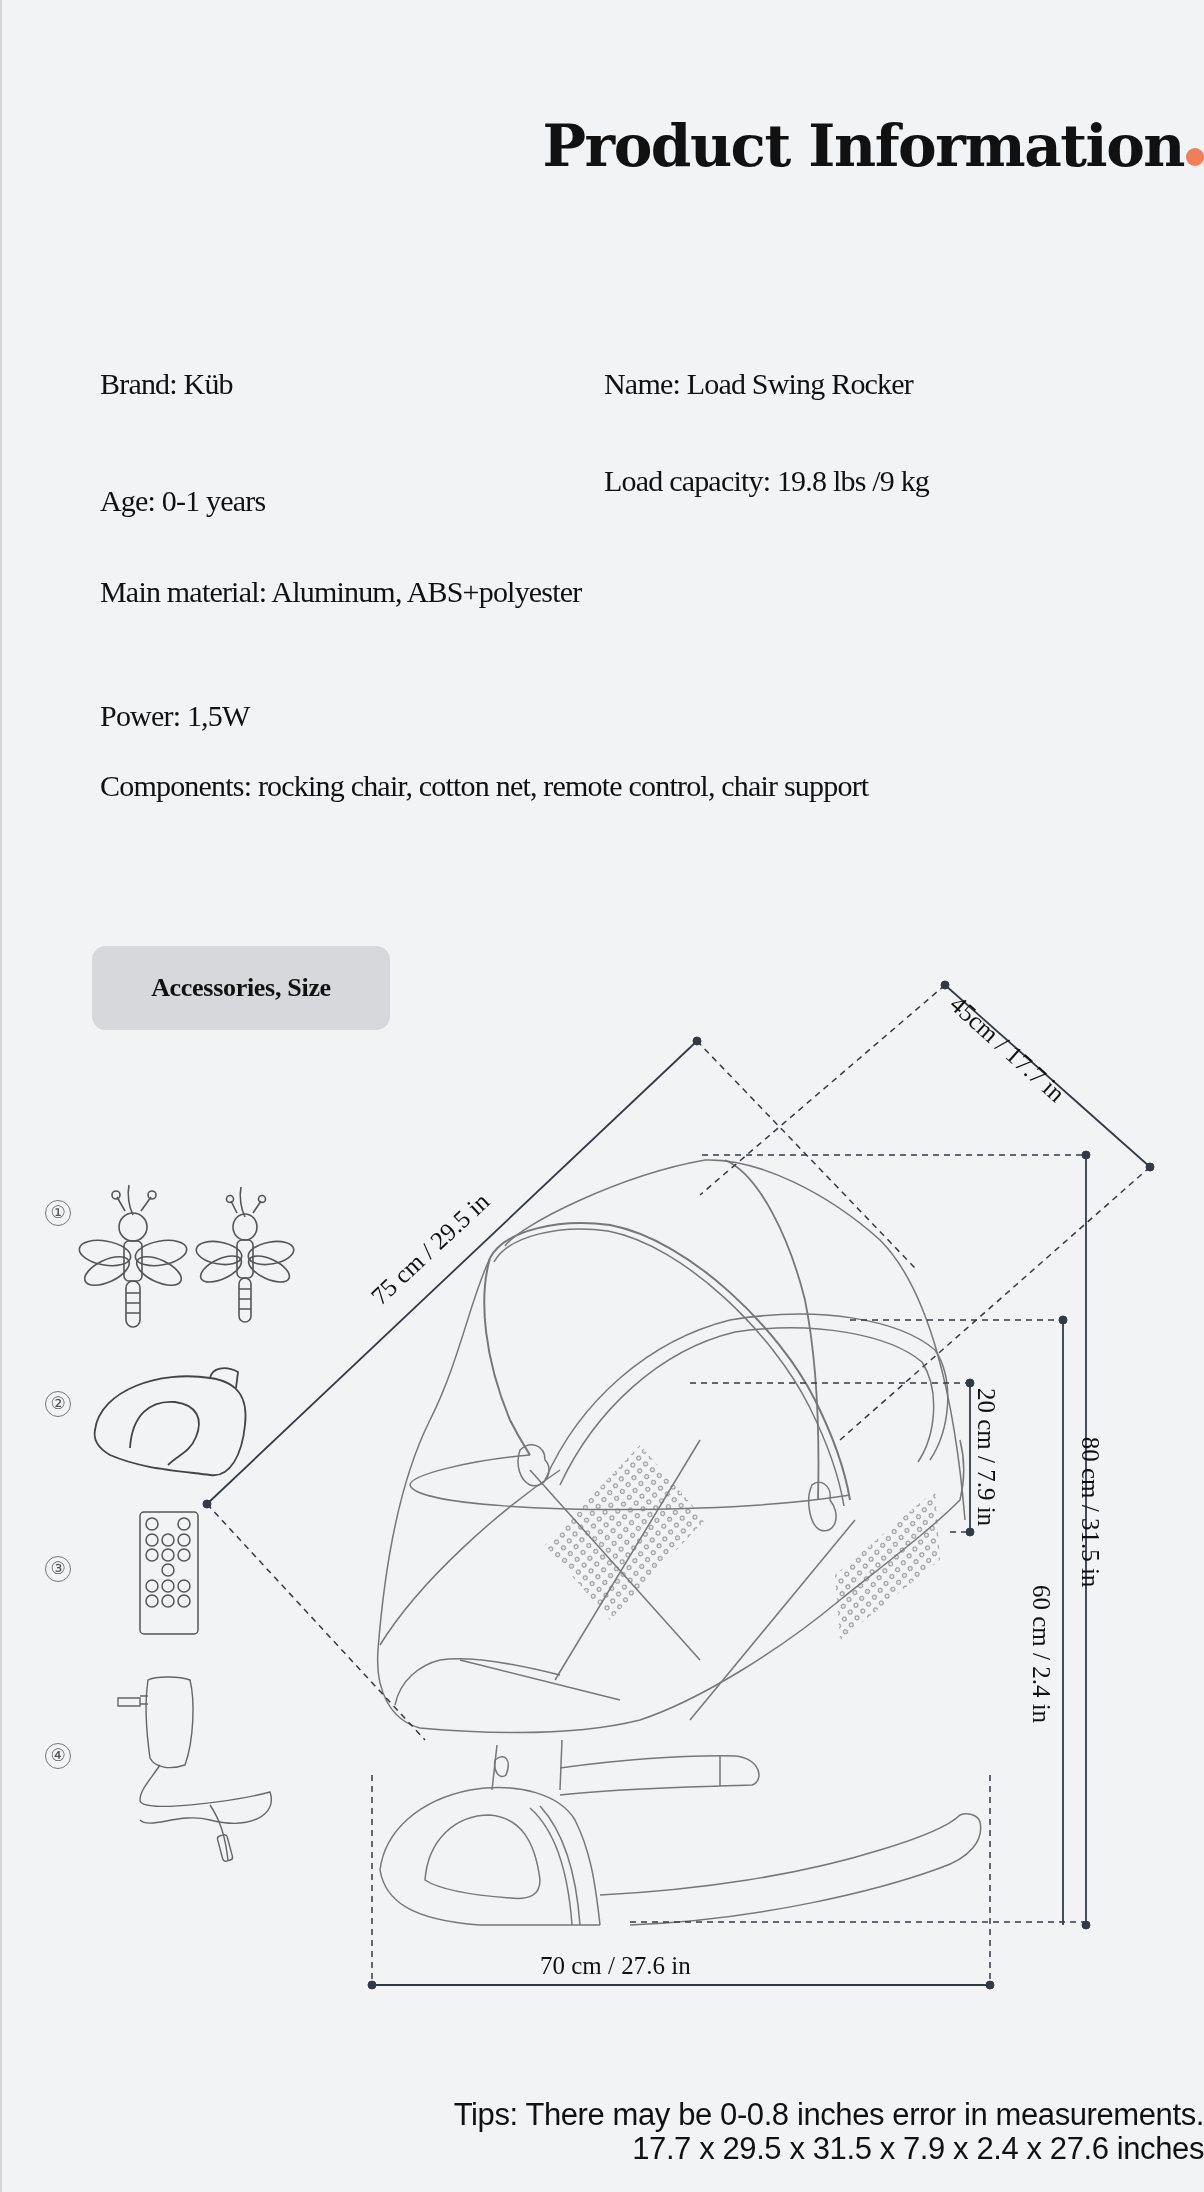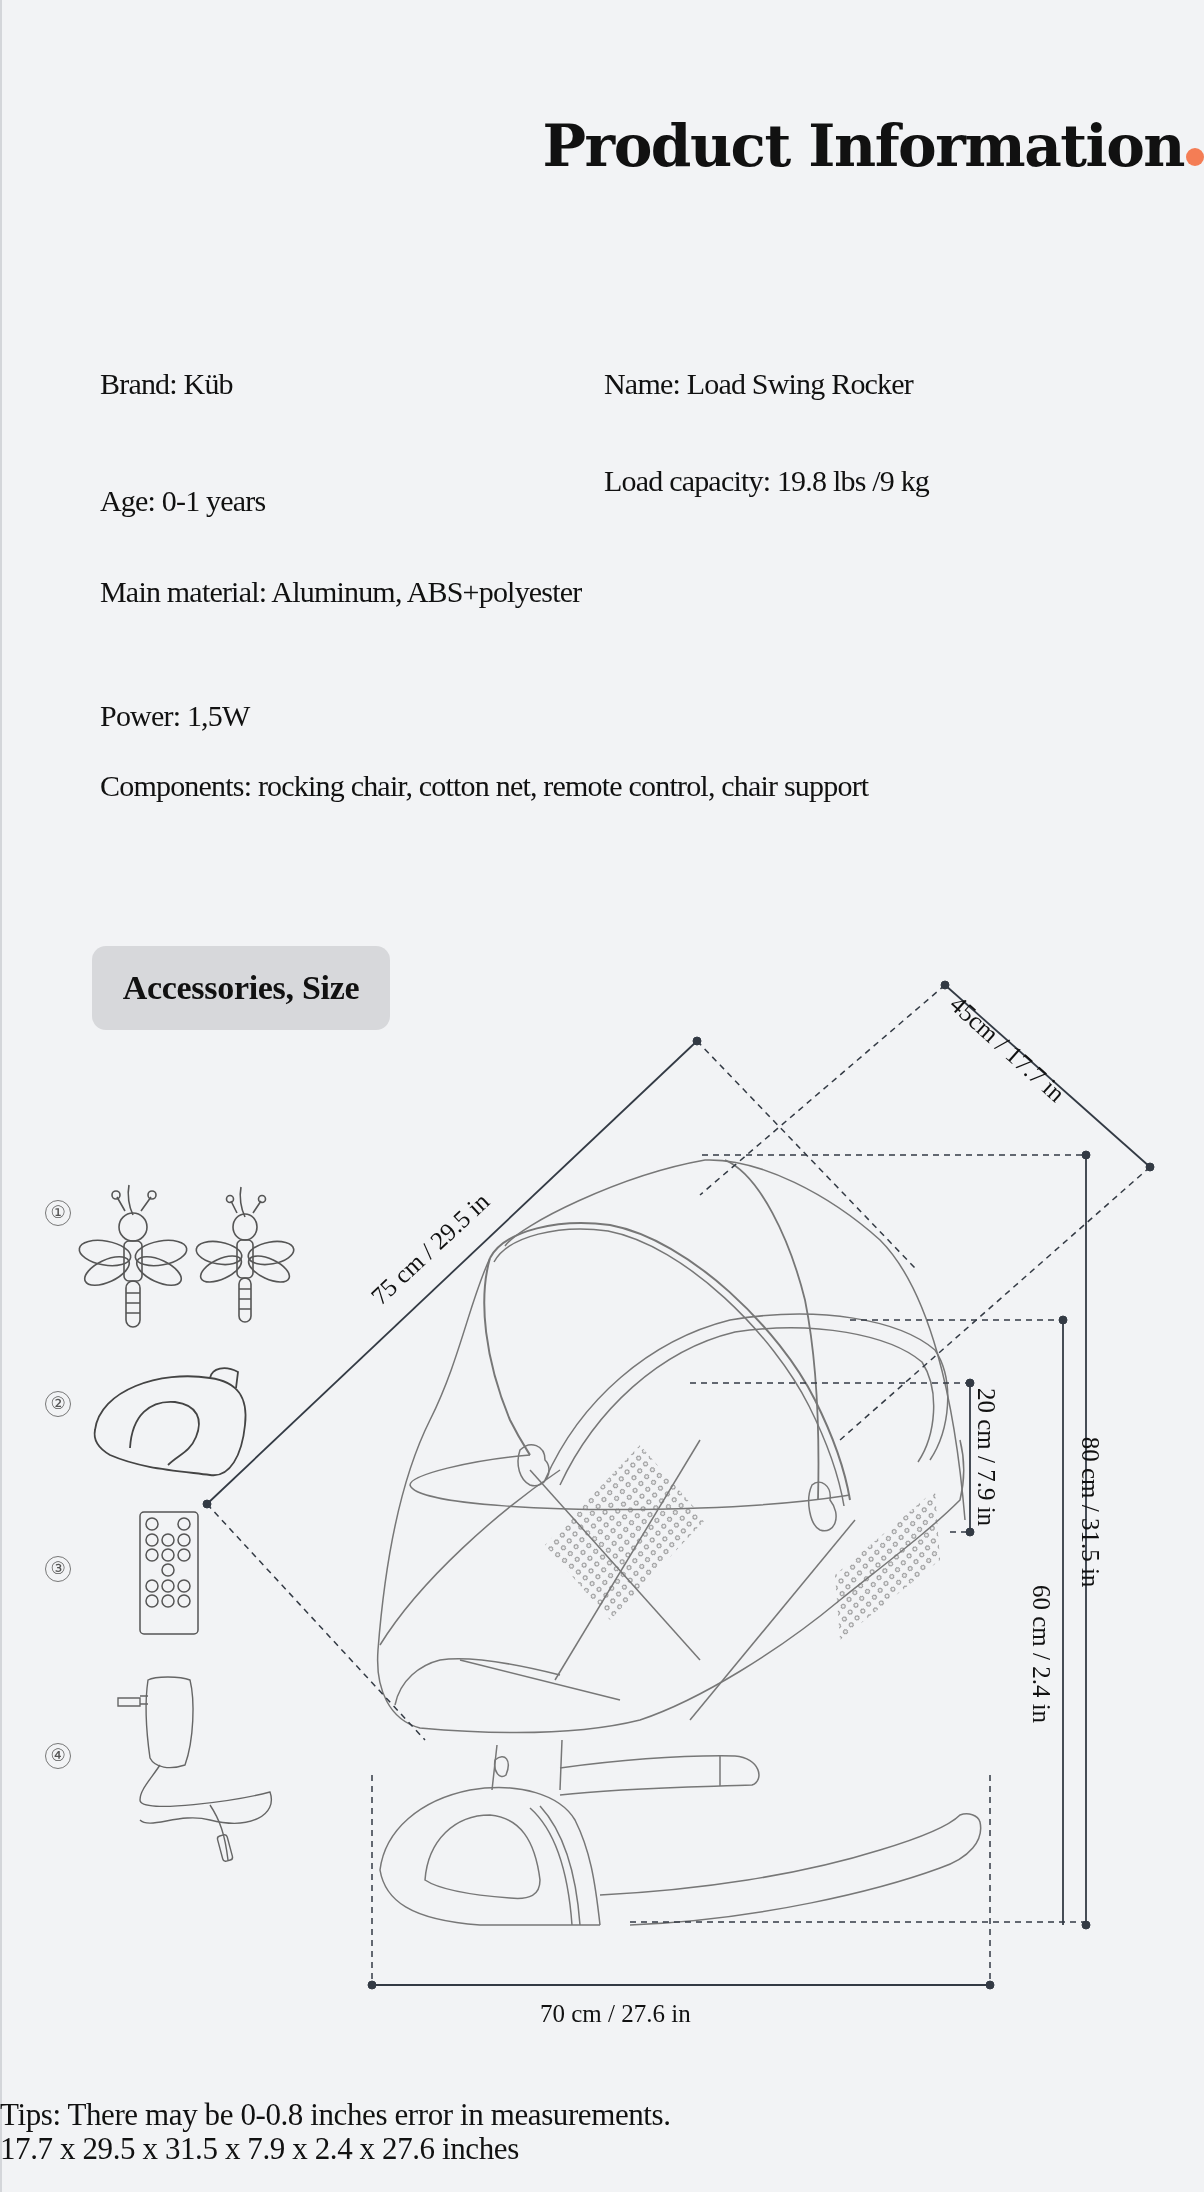--- a/index.html
+++ b/index.html
@@ -2,25 +2,25 @@
 <html><head>
 <meta charset="utf-8">
 <style>
   * { box-sizing: border-box; margin: 0; padding: 0; }
   html, body { width: 1204px; height: 2192px; background: #f2f3f5; overflow: hidden; }
   body { position: relative; font-family: "DejaVu Serif", "Liberation Serif", serif; color: #111; }
   .left-edge { position: absolute; left: 0; top: 0; width: 2px; height: 2192px; background: #d4d6da; }
   .title { position: absolute; top: 112px; left: 0; width: 1204px; text-align: right; font-size: 58px; font-weight: bold; letter-spacing: -1.5px; font-family: "DejaVu Serif", serif; }
   .title .dot { display: inline-block; width: 18px; height: 18px; border-radius: 50%; margin-left: 2px; vertical-align: baseline; }
   .spec { position: absolute; font-size: 30px; font-weight: normal; letter-spacing: -0.8px; line-height: 34px; font-family: "Liberation Serif", serif; }
-  .chip { position: absolute; left: 92px; top: 946px; width: 298px; height: 84px; background: #d7d8db; border-radius: 14px; display: flex; align-items: center; justify-content: center; font-size: 34px; font-weight: bold; font-family: "Liberation Serif", serif; letter-spacing: -0.3px; }
+  .chip { position: absolute; left: 92px; top: 946px; width: 298px; height: 84px; background: #d7d8db; border-radius: 14px; display: flex; align-items: center; justify-content: center; font-size: 26px; font-weight: bold; font-family: "Liberation Serif", serif; letter-spacing: -0.3px; }
   .num { position: absolute; width: 26px; height: 26px; border: 1.5px solid #777; border-radius: 50%; font-size: 17px; line-height: 23px; text-align: center; color: #555; font-family: "DejaVu Sans", sans-serif; }
   svg.drawing { position: absolute; left: 0; top: 0; }
   .dim { position: absolute; font-family: "Liberation Serif", serif; font-size: 25px; color: #111; white-space: nowrap; transform-origin: center center; }
-  .tips { position: absolute; top: 2098px; left: 0; width: 1204px; text-align: left; font-size: 31px; line-height: 34px; font-family: Liberation Serif, serif; letter-spacing: -0.4px; }
+  .tips { position: absolute; top: 2098px; left: 0; width: 1204px; text-align: right; font-size: 31px; line-height: 34px; font-family: Liberation Sans, sans-serif; letter-spacing: -0.4px; }
 </style>
 </head>
 <body>
 
 <div class="left-edge"></div>
 
 <h1 class="title"><span>Product Information</span><span class="dot" style="background:#f47d55"></span></h1>
 
 <div class="spec" style="left:100px;top:367px;">Brand: Küb</div>
 <div class="spec" style="left:604px;top:367px;">Name: Load Swing Rocker</div>
@@ -189,18 +189,18 @@
     <line x1="372" y1="1775" x2="372" y2="1985" stroke-width="1.5" stroke-dasharray="6,5"></line>
     <line x1="990" y1="1775" x2="990" y2="1985" stroke-width="1.5" stroke-dasharray="6,5"></line>
   </g>
 </svg>
 
 <div class="dim" style="left:935px;top:1035px;transform:rotate(42deg);">45cm / 17.7 in</div>
 <div class="dim" style="left:355px;top:1235px;transform:rotate(-43deg);">75 cm / 29.5 in</div>
 <div class="dim" style="left:1015px;top:1498px;transform:rotate(90deg);">80 cm / 31.5 in</div>
 <div class="dim" style="left:972px;top:1640px;transform:rotate(90deg);">60 cm / 2.4 in</div>
 <div class="dim" style="left:917px;top:1443px;transform:rotate(90deg);">20 cm  / 7.9 in</div>
-<div class="dim" style="left:540px;top:2000px;">70 cm  / 27.6 in</div>
+<div class="dim" style="left:540px;top:1952px;">70 cm  / 27.6 in</div>
 
 <div class="tips">
   <div>Tips: There may be 0-0.8 inches error in measurements.</div>
   <div>17.7 x 29.5 x 31.5 x 7.9 x 2.4 x 27.6 inches</div>
 </div>
 
 </body></html>

